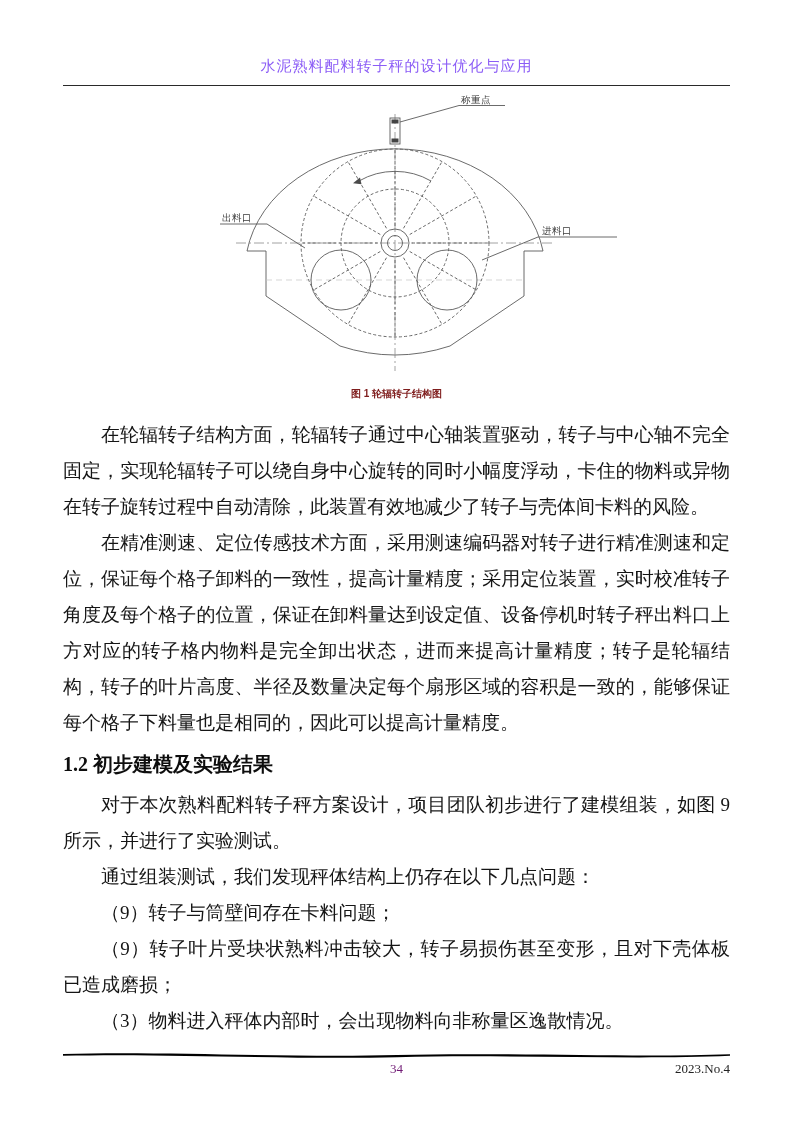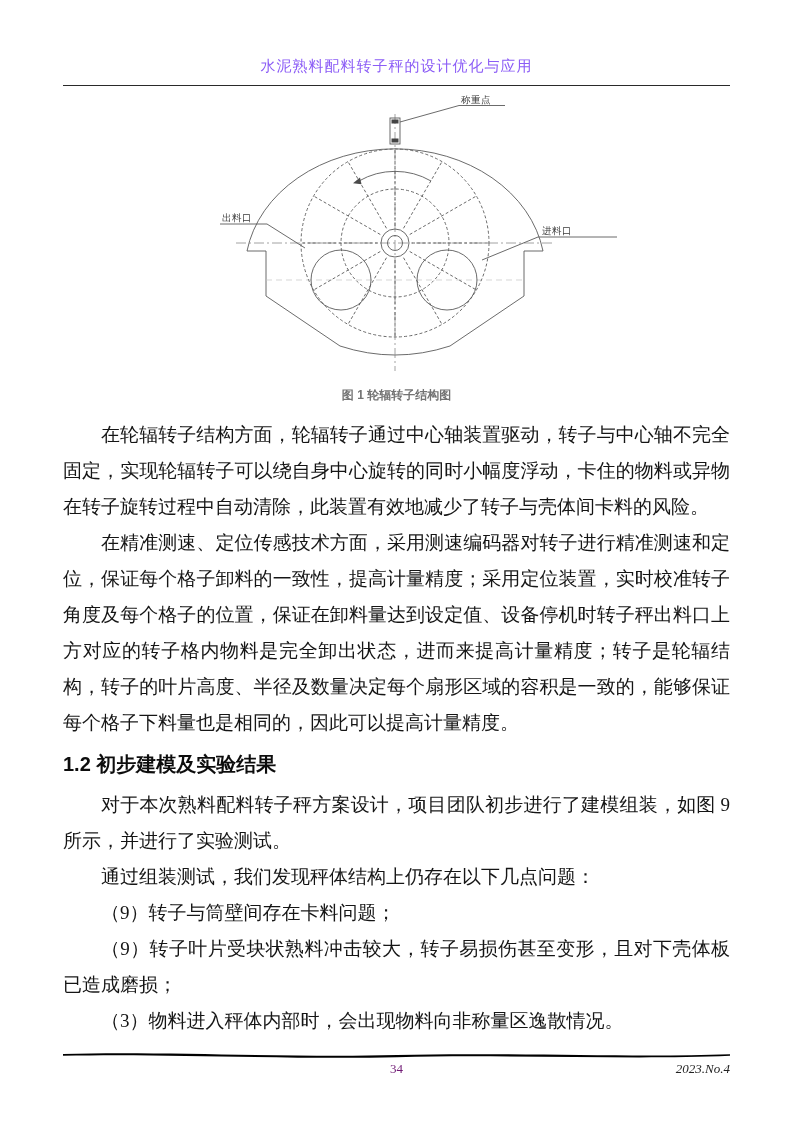--- a/index.html
+++ b/index.html
@@ -29,44 +29,44 @@
   .figure-wrap svg { width:100%; height:100%; display:block; }
   .dwg { stroke:#5a5a5a; fill:none; stroke-width:0.9; }
   .dwg-dash { stroke:#6a6a6a; fill:none; stroke-width:1; stroke-dasharray:3 2.2; }
   .dwg-cl { stroke:#8a8a8a; fill:none; stroke-width:0.8; stroke-dasharray:10 3 2 3; }
   .dwg-light { stroke:#c4c4c4; fill:none; stroke-width:0.7; stroke-dasharray:6 4; }
   .dwg-label { font-family:"Liberation Sans","DejaVu Sans",sans-serif; font-size:9.5px; fill:#3a3a3a; letter-spacing:0.5px; }
   .figure-caption {
     position:absolute; top:387px; left:0; right:0;
     text-align:center;
     font-family:"Liberation Sans","DejaVu Sans",sans-serif;
-    font-weight:bold; font-size:12px; color:#737373;
+    font-weight:bold; font-size:10px; color:#7f1d1d;
   }
   .body-text {
     position:absolute; top:417px; left:63px; width:667px;
   }
   .body-text p {
     font-size:19px; line-height:36px;
     text-align:justify; text-justify:inter-ideograph;
     text-indent:2em; color:#151515;
   }
   .section-heading {
-    font-family:Liberation Sans, sans-serif;
+    font-family:Liberation Serif, serif;
     font-weight:bold; font-size:20px; line-height:40px;
     margin-top:3px; margin-bottom:3px; color:#0d0d0d;
   }
   .footer-bar { position:absolute; top:1051px; left:63px; width:667px; height:8px; }
   .footer-bar svg { display:block; width:667px; height:8px; }
   .page-number {
     position:absolute; top:1061px; left:0; right:0;
     text-align:center; font-size:13px; color:#701a75;
   }
   .issue-number {
     position:absolute; top:1061px; right:63px;
-    font-size:13px; color:#222;font-style:italic;
+    font-size:13px; color:#222;
   }
 </style>
 </head>
 <body>
 
 <div class="page">
 
   <div class="paper-title">水泥熟料配料转子秤的设计优化与应用</div>
   <div class="header-rule"></div>
 

